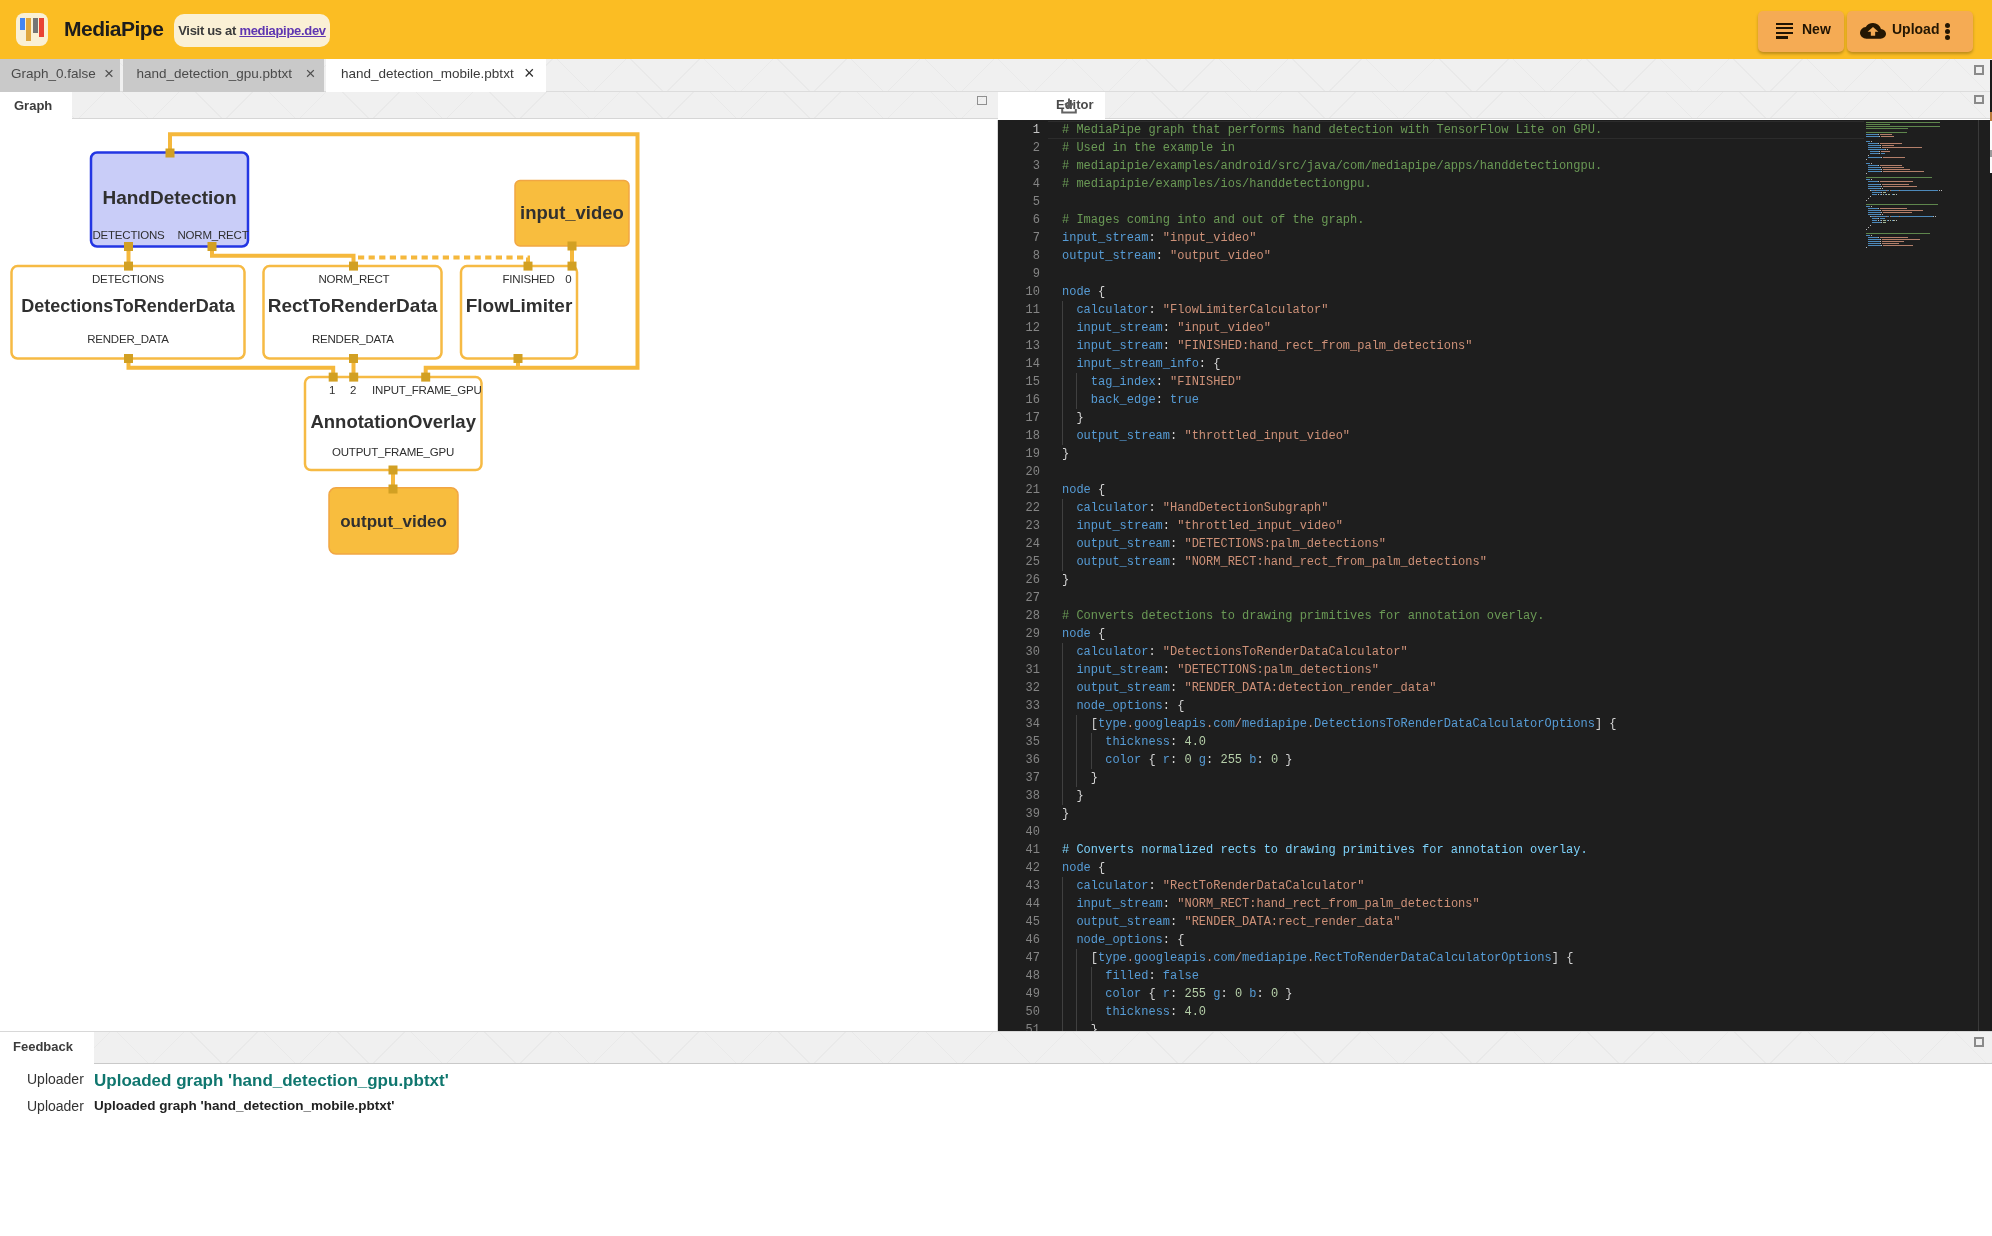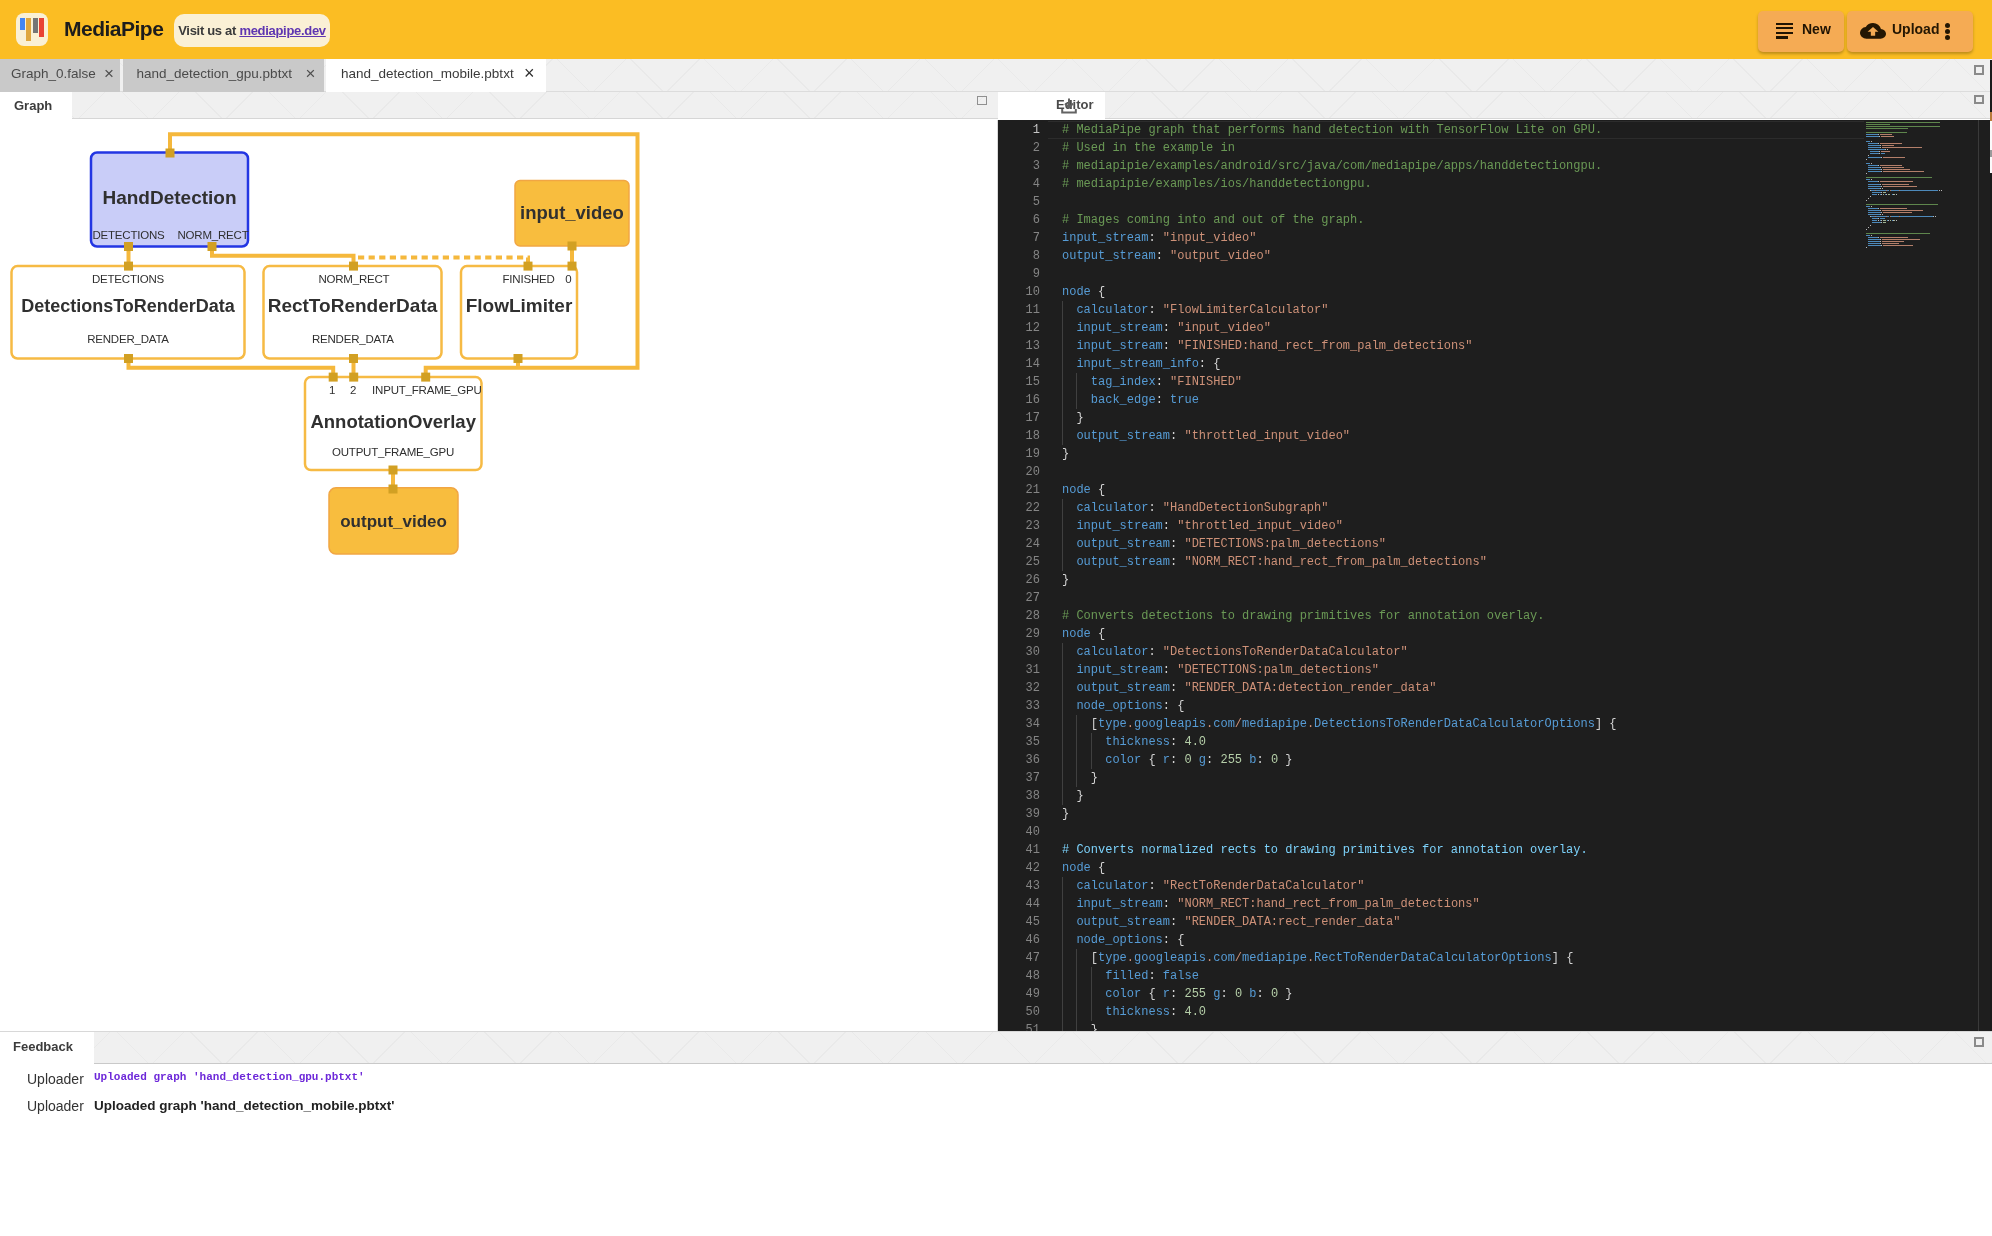--- a/index.html
+++ b/index.html
@@ -438,16 +438,16 @@
 <div style="position:absolute;left:1090.9px;top:967.0px;width:1px;height:54.0px;background:#404040"></div>
 
 <div class="abs pattern" style="left:0;top:1030.5px;width:1992px;height:33px;border-top:1px solid #d8d8d8;border-bottom:1px solid #c9c9c9;"></div>
 <div class="abs" style="left:0;top:1031.5px;width:94px;height:32px;background:#fff;">
   <div class="abs" style="left:13px;top:7px;font-size:13px;font-weight:bold;color:#3c3c3c;">Feedback</div>
 </div>
 <div class="abs" style="left:1974px;top:1037px;width:9.5px;height:9.5px;border:2px solid #8a8a8a;"></div>
 
 <div class="abs" style="left:0;top:1063.5px;width:1832px;height:172px;background:#fff;margin-left:22px;">
   <div class="abs" style="left:5px;top:7px;font-size:14px;color:#333;">Uploader</div>
-  <div class="abs" style="left:72px;top:7.5px;font-size:11px;font-weight:bold;color:#6d28d9;font-family:Liberation Mono, monospace;">Uploaded graph 'hand_detection_gpu.pbtxt'</div>
+  <div class="abs" style="left:72px;top:7.5px;font-size:17px;font-weight:bold;color:#0f766e;">Uploaded graph 'hand_detection_gpu.pbtxt'</div>
   <div class="abs" style="left:5px;top:34px;font-size:14px;color:#333;">Uploader</div>
   <div class="abs" style="left:72px;top:34.5px;font-size:13.5px;font-weight:bold;color:#222;">Uploaded graph 'hand_detection_mobile.pbtxt'</div>
 </div>
 
 </body></html>

